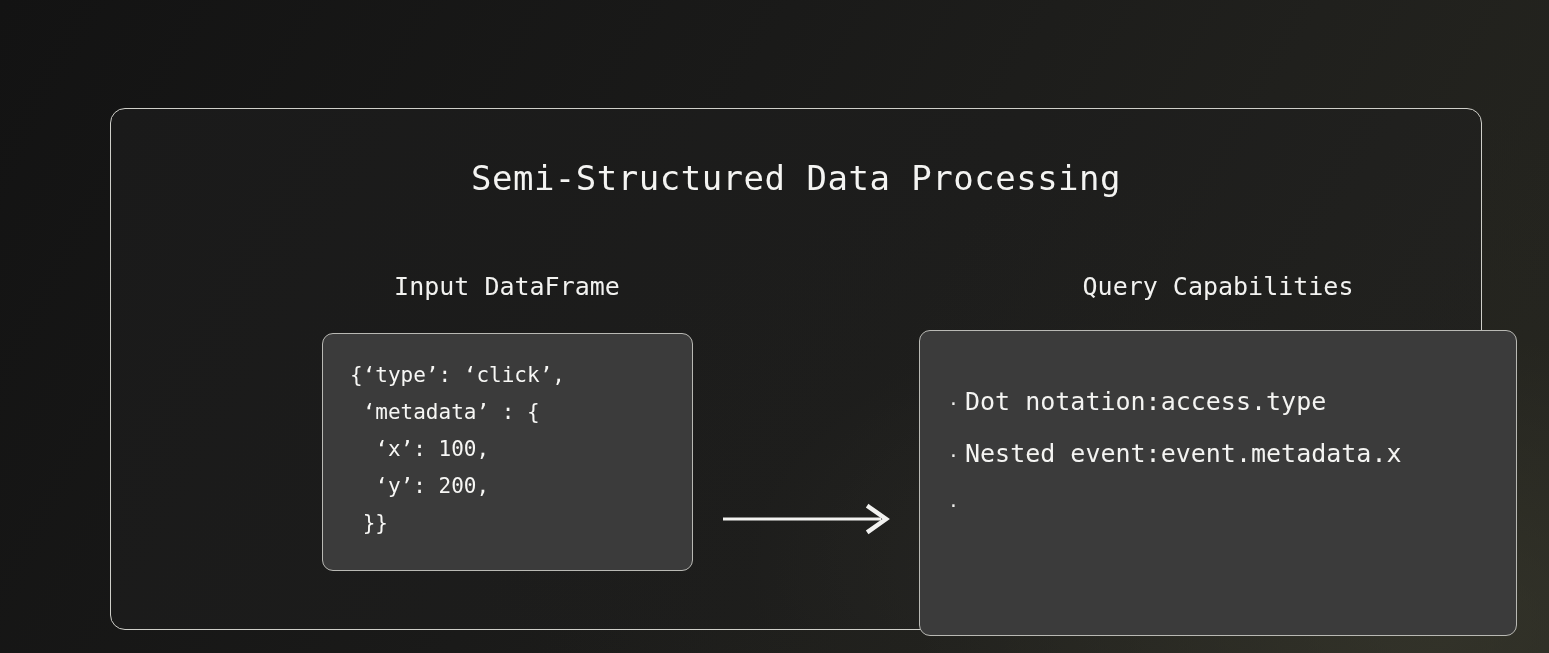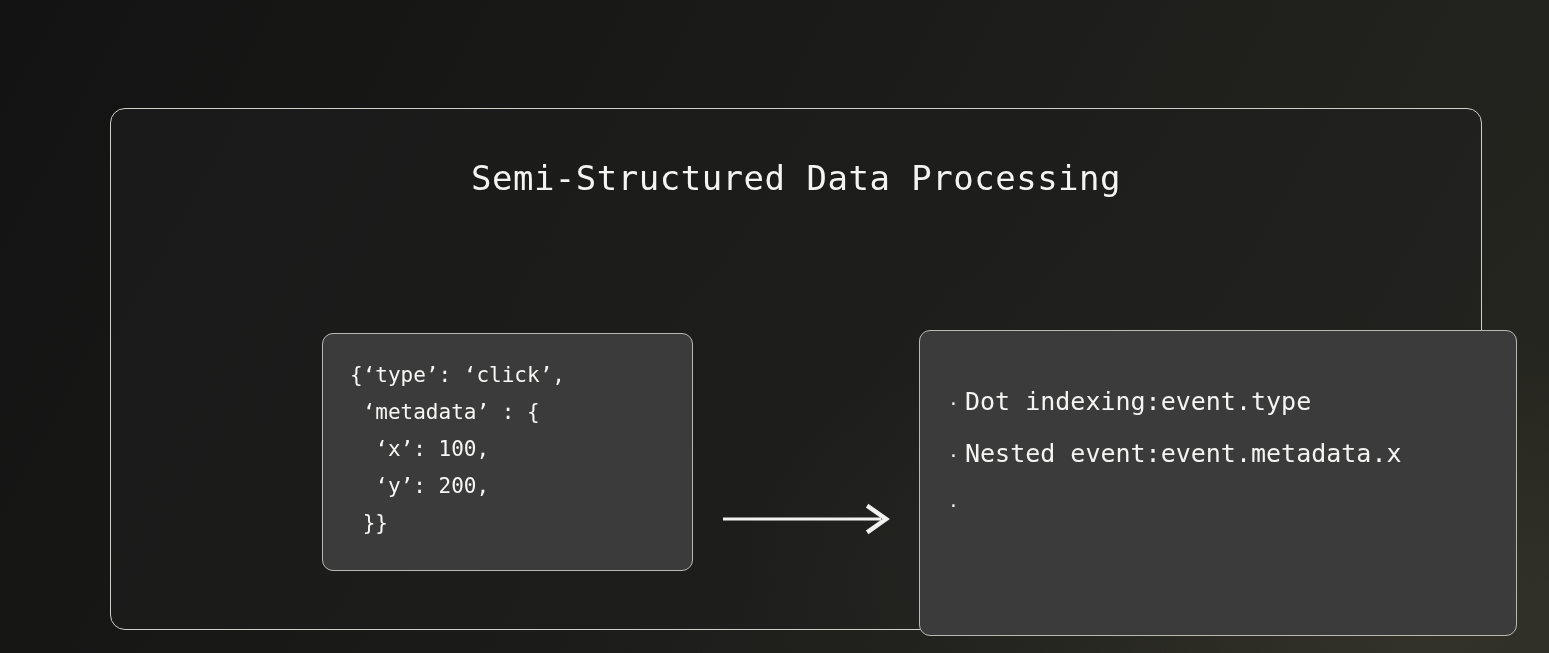--- a/index.html
+++ b/index.html
@@ -137,40 +137,42 @@
 </style>
 </head>
 <body>
 
 <div id="stage">
 
   <div class="panel">
 
     <div class="panel-title">Semi-Structured Data Processing</div>
 
+    <div class="col-label left">Input DataFrame</div>
 
+    <div class="col-label right">Query Capabilities</div>
 
     <div class="card code-card">
       <pre class="code-block">{‘type’: ‘click’,
  ‘metadata’ : {
   ‘x’: 100,
   ‘y’: 200,
  }}</pre>
     </div>
 
     <svg class="flow-arrow" viewBox="0 0 176 36">
       <line x1="4" y1="18" x2="162" y2="18" stroke="#f2f2f0" stroke-width="3"></line>
       <polyline points="150,6 167,18 150,30" fill="none" stroke="#f2f2f0" stroke-width="4.5" stroke-linecap="square" stroke-linejoin="miter"></polyline>
     </svg>
 
     <div class="card query-card">
       <ul class="bullet-list">
         <li class="bullet-item">
           <span class="bullet-dot">·</span>
-          <span class="bullet-text">Dot indexing:event.type</span>
+          <span class="bullet-text">Dot notation:access.type</span>
         </li>
         <li class="bullet-item">
           <span class="bullet-dot">·</span>
           <span class="bullet-text">Nested event:event.metadata.x</span>
         </li>
         <li class="bullet-item">
           <span class="bullet-dot">·</span>
         </li>
       </ul>
     </div>

